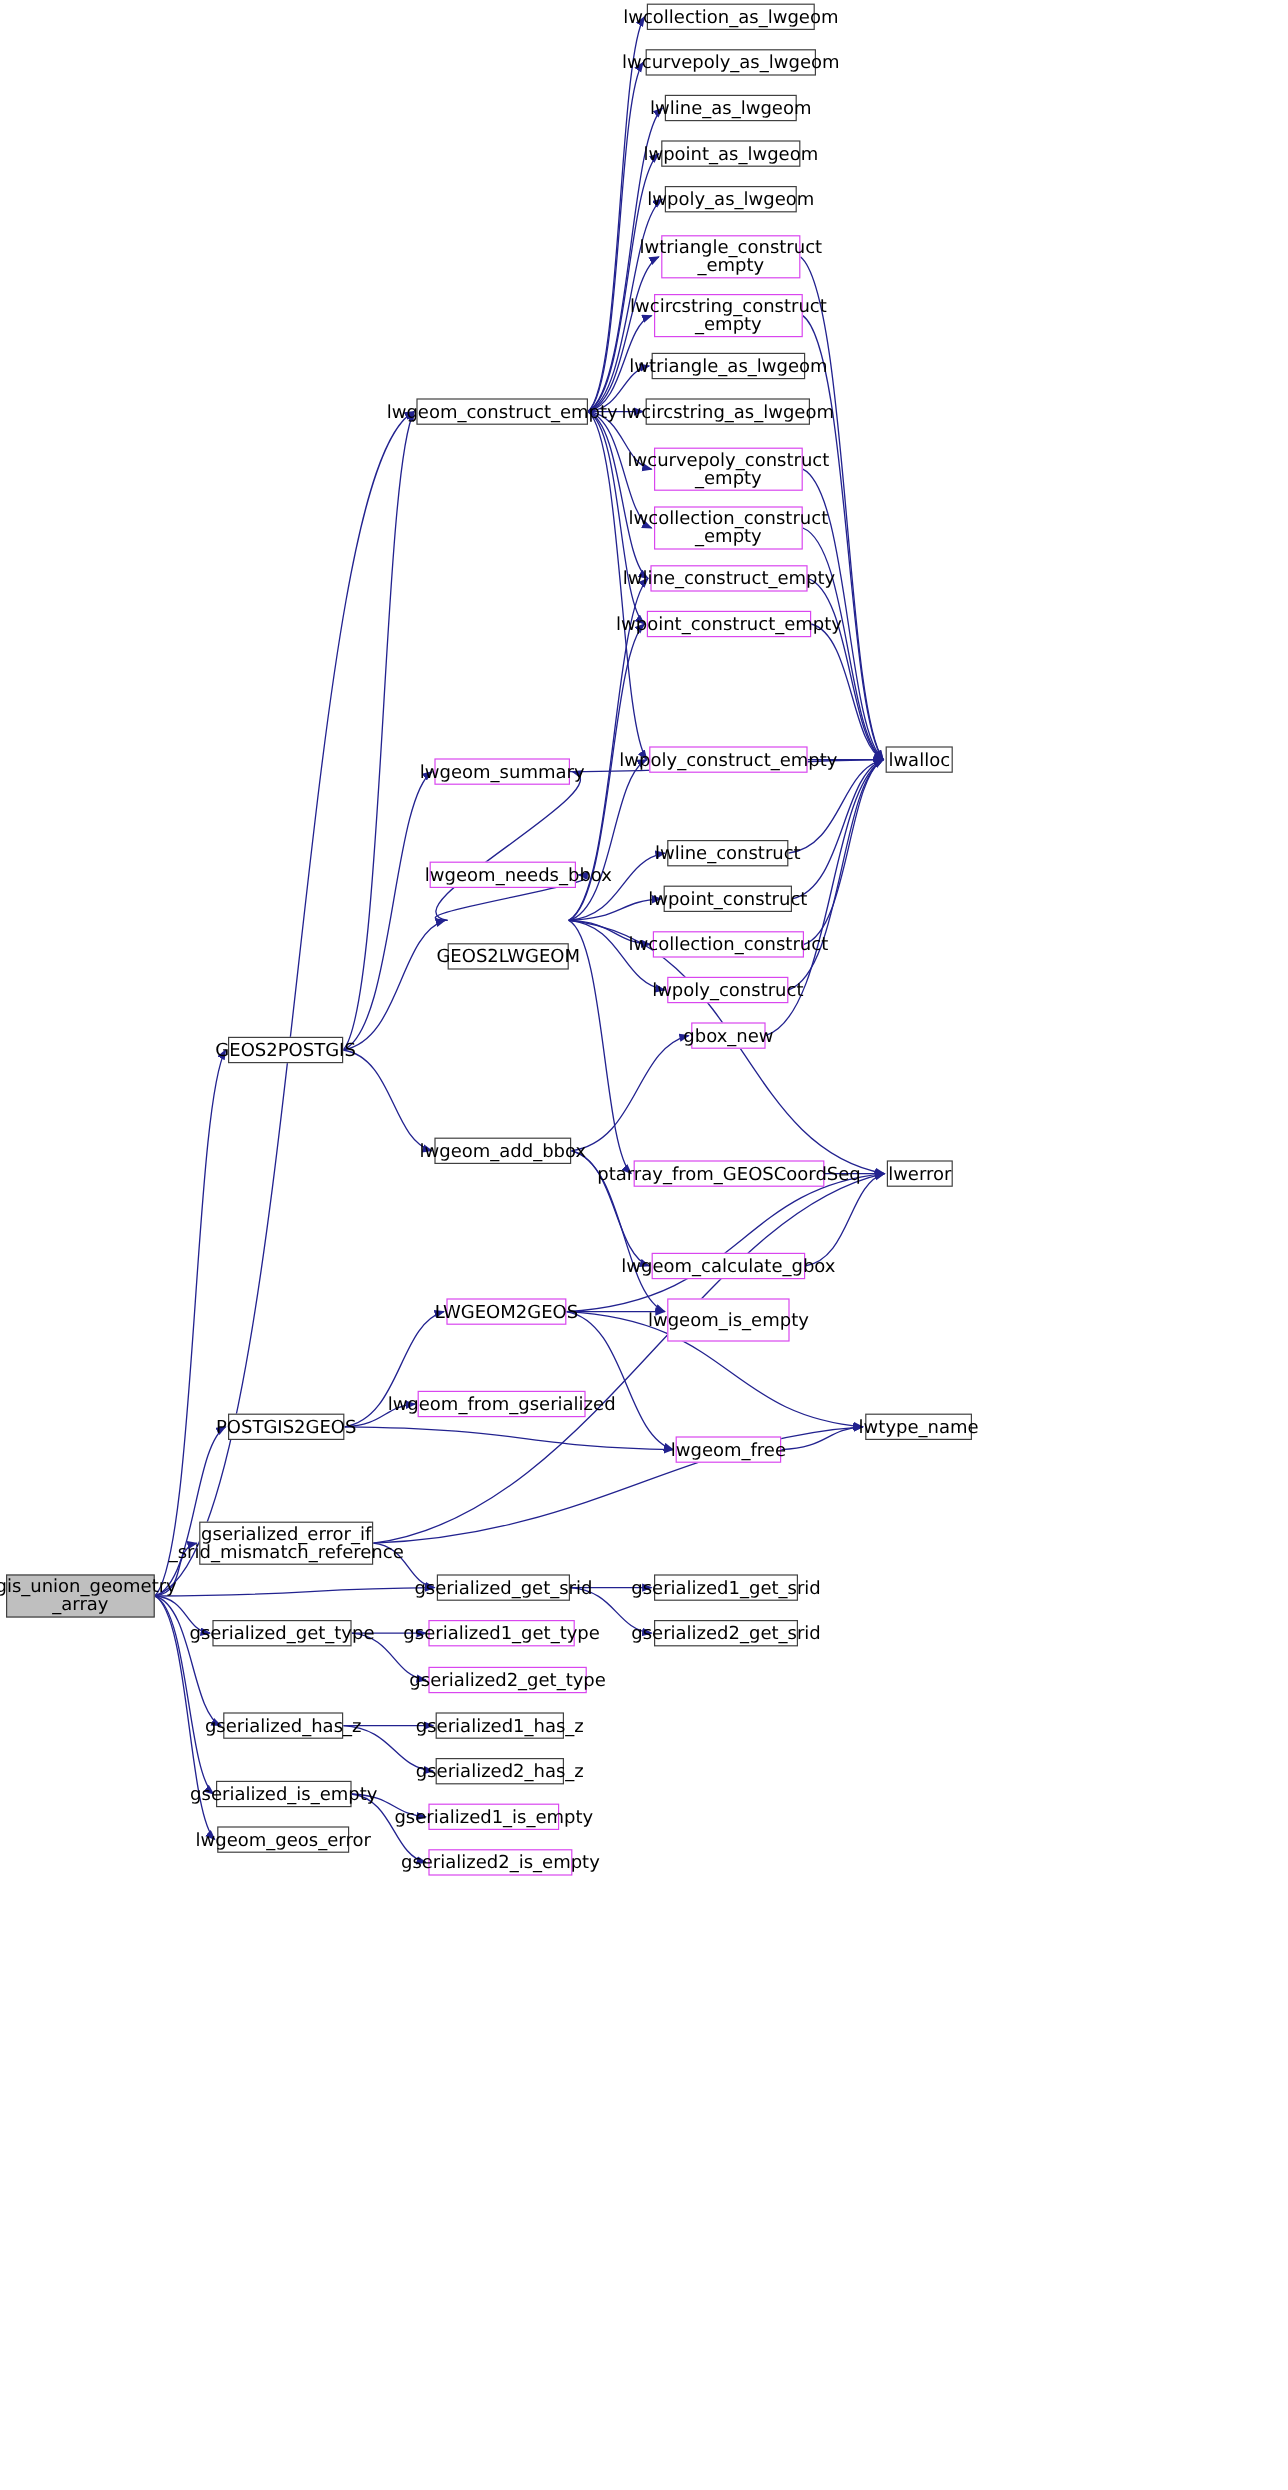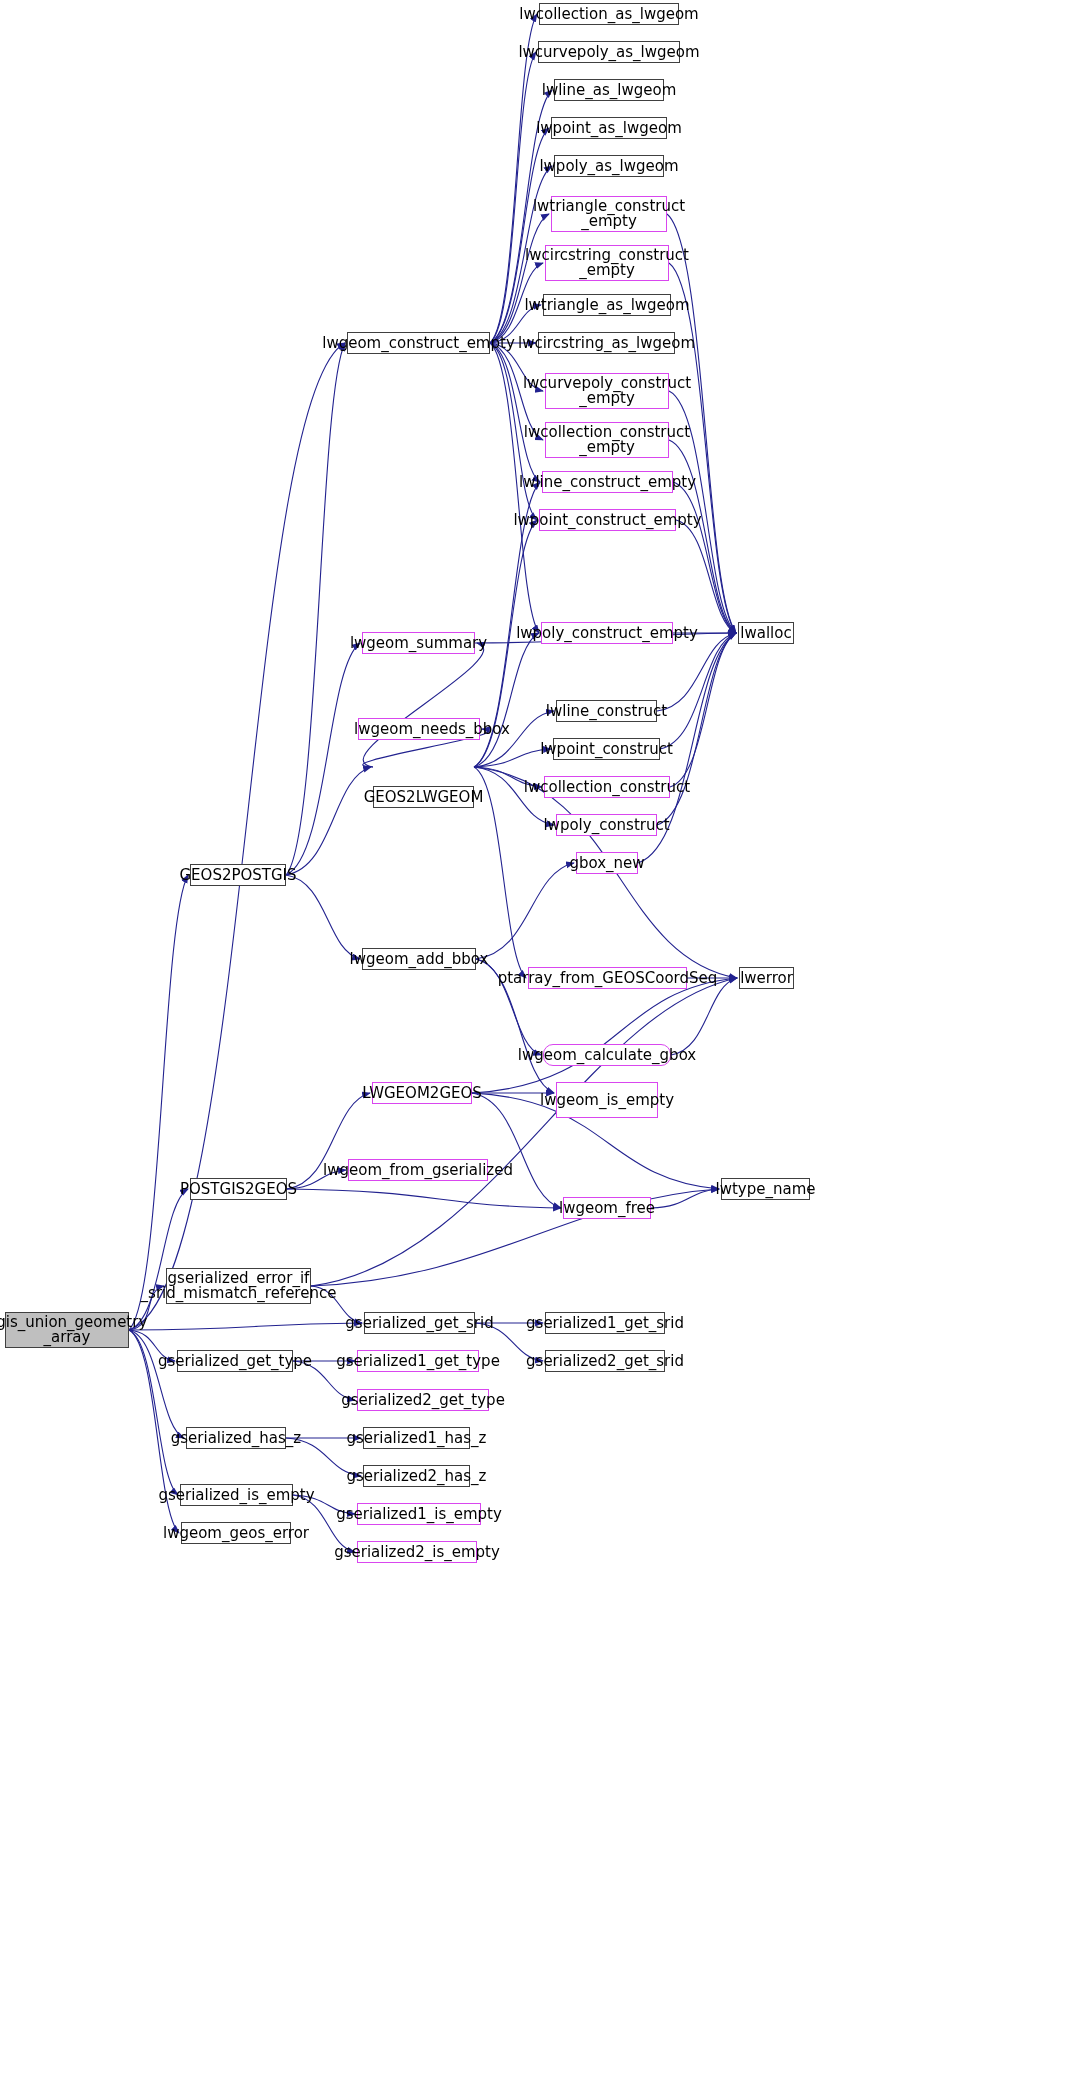--- a/index.html
+++ b/index.html
@@ -142,37 +142,37 @@
     <div class="node red" style="left: 358px; top: 718px; width: 122px; height: 22px; padding-left: 29px;">lwgeom_needs_bbox</div>
     <div class="node" style="left: 553px; top: 738px; width: 107px; height: 22px;">lwpoint_construct</div>
     <div class="node" style="left: 373px; top: 756px; width: 101px; height: 22px; margin-top: 30px;">GEOS2LWGEOM</div>
     <div class="node red" style="left: 544px; top: 776px; width: 126px; height: 22px;">lwcollection_construct</div>
     <div class="node red" style="left: 556px; top: 814px; width: 101px; height: 22px; text-align: center;">lwpoly_construct</div>
     <div class="node red" style="left: 576px; top: 852px; width: 62px; height: 22px;">gbox_new</div>
     <div class="node" style="left: 190px; top: 864px; width: 96px; height: 22px;">GEOS2POSTGIS</div>
     <div class="node" style="left: 362px; top: 948px; width: 114px; height: 22px;">lwgeom_add_bbox</div>
     <div class="node red" style="left: 528px; top: 967px; width: 159px; height: 22px;">ptarray_from_GEOSCoordSeq</div>
     <div class="node" style="left: 739px; top: 967px; width: 55px; height: 22px;">lwerror</div>
-    <div class="node red" style="left: 543px; top: 1044px; width: 128px; height: 22px; border-radius: 10px;">lwgeom_calculate_gbox</div>
+    <div class="node red" style="left: 543px; top: 1044px; width: 128px; height: 22px;">lwgeom_calculate_gbox</div>
     <div class="node red" style="left: 372px; top: 1082px; width: 100px; height: 22px;">LWGEOM2GEOS</div>
     <div class="node red" style="left: 556px; top: 1082px; width: 102px; height: 36px;">lwgeom_is_empty</div>
     <div class="node red" style="left: 348px; top: 1159px; width: 140px; height: 22px;">lwgeom_from_gserialized</div>
     <div class="node" style="left: 721px; top: 1178px; width: 89px; height: 22px;">lwtype_name</div>
     <div class="node" style="left: 190px; top: 1178px; width: 97px; height: 22px;">POSTGIS2GEOS</div>
     <div class="node red" style="left: 563px; top: 1197px; width: 88px; height: 22px;">lwgeom_free</div>
     <div class="node" style="left: 166px; top: 1268px; width: 145px; height: 36px;">gserialized_error_if
 _srid_mismatch_reference</div>
     <div class="node root" style="left: 5px; top: 1312px; width: 124px; height: 36px;">pgis_union_geometry
 _array</div>
     <div class="node" style="left: 364px; top: 1312px; width: 111px; height: 22px;">gserialized_get_srid</div>
     <div class="node" style="left: 545px; top: 1312px; width: 120px; height: 22px;">gserialized1_get_srid</div>
     <div class="node" style="left: 177px; top: 1350px; width: 116px; height: 22px;">gserialized_get_type</div>
     <div class="node red" style="left: 357px; top: 1350px; width: 122px; height: 22px;">gserialized1_get_type</div>
     <div class="node" style="left: 545px; top: 1350px; width: 120px; height: 22px;">gserialized2_get_srid</div>
     <div class="node red" style="left: 357px; top: 1389px; width: 132px; height: 22px;">gserialized2_get_type</div>
     <div class="node" style="left: 186px; top: 1427px; width: 100px; height: 22px;">gserialized_has_z</div>
     <div class="node" style="left: 363px; top: 1427px; width: 107px; height: 22px;">gserialized1_has_z</div>
     <div class="node" style="left: 363px; top: 1465px; width: 107px; height: 22px;">gserialized2_has_z</div>
     <div class="node" style="left: 180px; top: 1484px; width: 113px; height: 22px;">gserialized_is_empty</div>
-    <div class="node red" style="left: 357px; top: 1503px; width: 124px; height: 22px;">gserialized1_is_empty</div>
+    <div class="node red" style="left: 357px; top: 1503px; width: 109px; height: 22px;">gserialized1_is_empty</div>
     <div class="node" style="left: 181px; top: 1522px; width: 110px; height: 22px;">lwgeom_geos_error</div>
     <div class="node red" style="left: 357px; top: 1541px; width: 120px; height: 22px;">gserialized2_is_empty</div>
   </div>
 
 </body></html>

